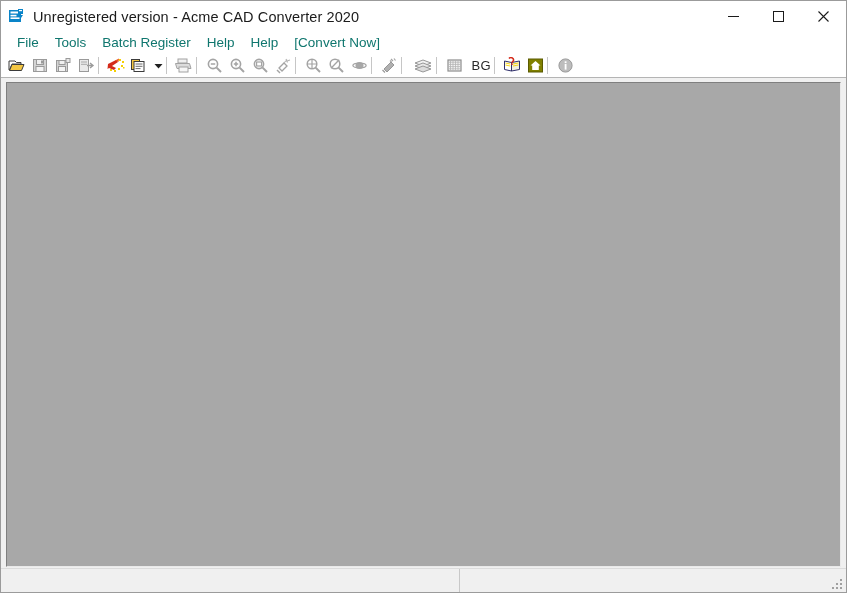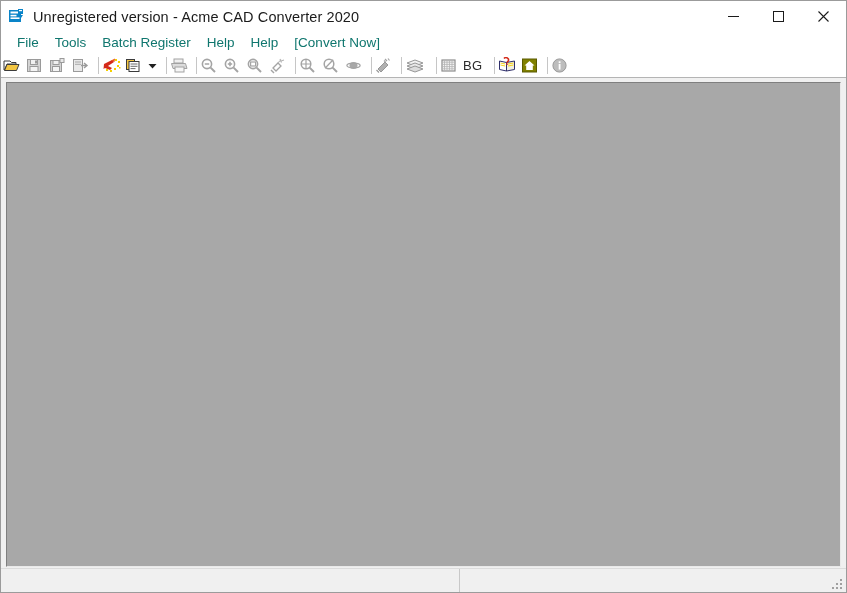--- a/index.html
+++ b/index.html
@@ -95,21 +95,21 @@
     display: flex;
     align-items: center;
     padding-left: 2px;
     user-select: none;
   }
   .tbtn {
     width: 23px;
     height: 22px;
     display: flex;
     align-items: center;
-    justify-content: flex-start;
+    justify-content: flex-end;
     cursor: default;
     flex: 0 0 auto;
   }
   .tbtn.wide { width: 28px; }
   .tbtn.arrow { width: 15px; }
   .tbtn svg { display: block; }
   .tsep {
     width: 1px;
     height: 17px;
     background: #c6c6c6;

